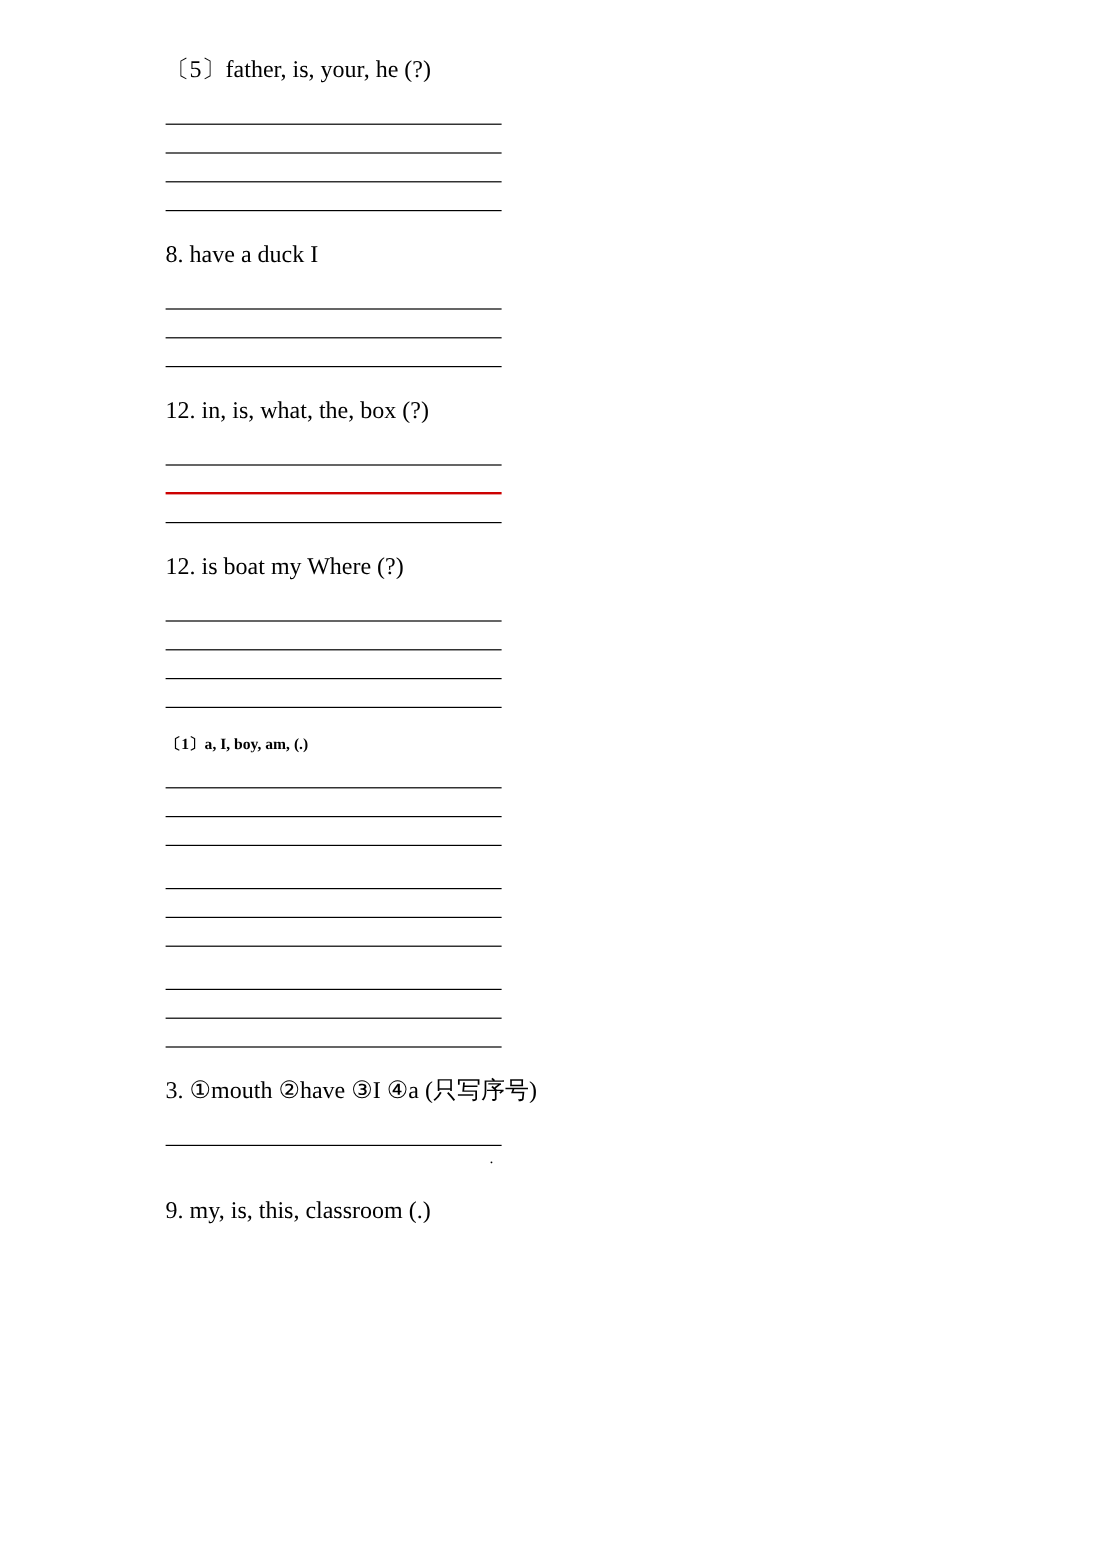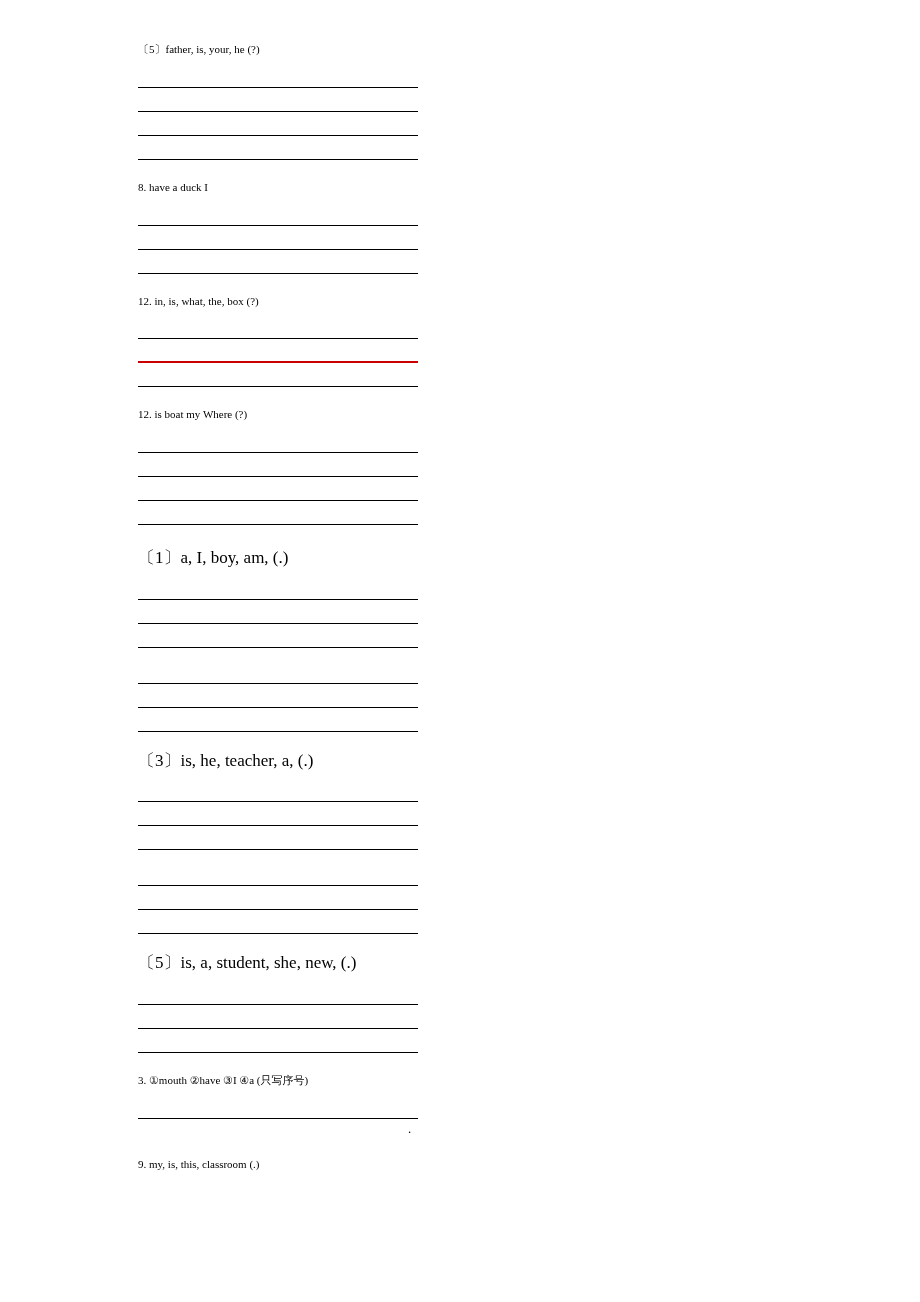--- a/index.html
+++ b/index.html
@@ -15,42 +15,43 @@
       width: 920px;
       min-height: 1302px;
       padding: 40px 138px 40px 138px;
     }
     .section {
       margin-bottom: 18px;
     }
     .question-label {
       margin-bottom: 6px;
       line-height: 1.8;
-      font-size: 11px;
+      font-size: 20px;
     }
     .answer-lines {
       margin-top: 4px;
     }
     .line {
       display: block;
       width: 280px;
       border-bottom: 1px solid #000;
       height: 22px;
       margin-bottom: 2px;
     }
     .line.red {
       border-bottom: 2px solid #cc0000;
     }
     .sub-section {
       margin-bottom: 14px;
     }
     .bracket-label {
-      font-size: 17px;
+      font-size: 13px;
       line-height: 1.8;
       margin-bottom: 4px;
+      font-weight: bold;
     }
     .answer-line-single {
       display: block;
       width: 280px;
       border-bottom: 1px solid #000;
       height: 22px;
       margin-bottom: 2px;
     }
   </style>
 </head>
@@ -102,39 +103,27 @@
     <span class="answer-line-single"></span>
     <span class="answer-line-single"></span>
   </div>
 
   <div class="sub-section">
     <span class="answer-line-single"></span>
     <span class="answer-line-single"></span>
     <span class="answer-line-single"></span>
   </div>
 
-  <div class="sub-section">
-    <div class="bracket-label">〔3〕is,  he,  teacher,  a,  (.)</div>
-    <span class="answer-line-single"></span>
-    <span class="answer-line-single"></span>
-    <span class="answer-line-single"></span>
-  </div>
 
   <div class="sub-section">
     <span class="answer-line-single"></span>
     <span class="answer-line-single"></span>
     <span class="answer-line-single"></span>
   </div>
 
-  <div class="sub-section">
-    <div class="bracket-label">〔5〕is,  a,  student, she,  new,  (.)</div>
-    <span class="answer-line-single"></span>
-    <span class="answer-line-single"></span>
-    <span class="answer-line-single"></span>
-  </div>
 </div>
 
 <div class="section">
   <div class="question-label">3. ①mouth  ②have  ③I  ④a (只写序号)</div>
   <span class="answer-line-single" style="border-bottom: 1px solid #000; width:280px; display:block; height:22px;"></span>
   <span style="font-size:13px; padding-left:270px; display:block;">.</span>
 </div>
 
 <div class="section">
   <div class="question-label">9. my, is, this, classroom (.)</div>

